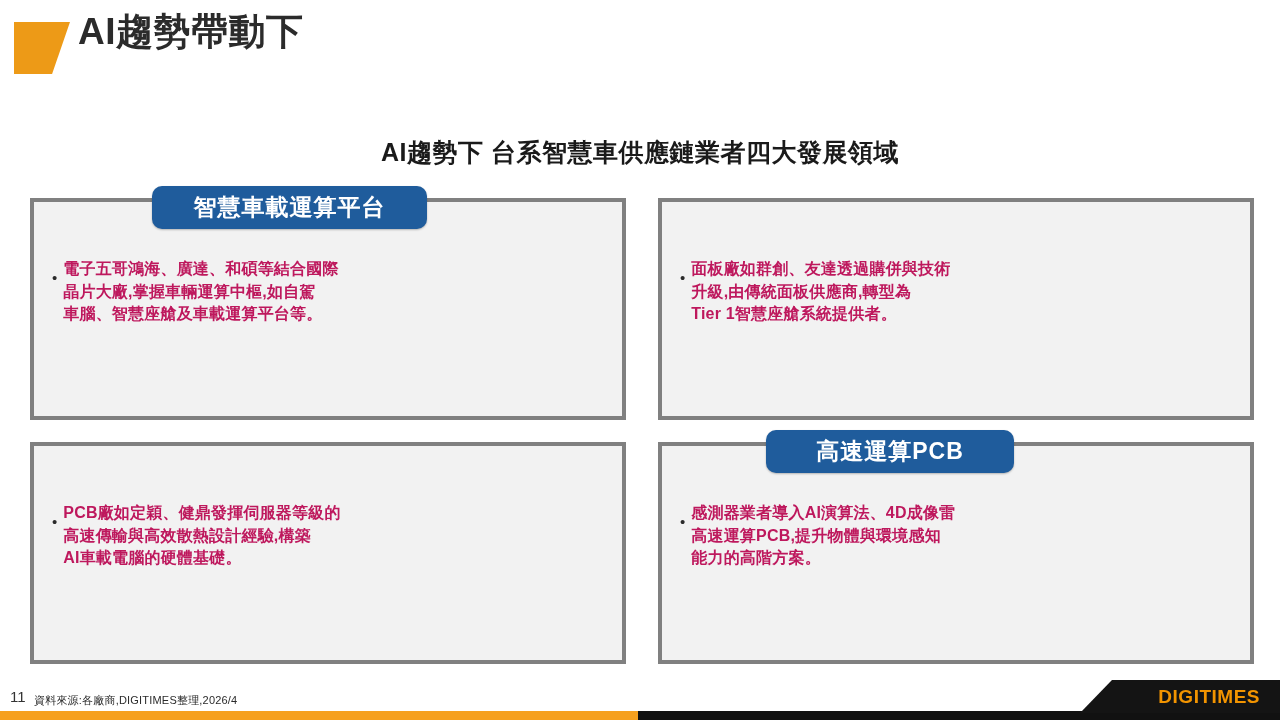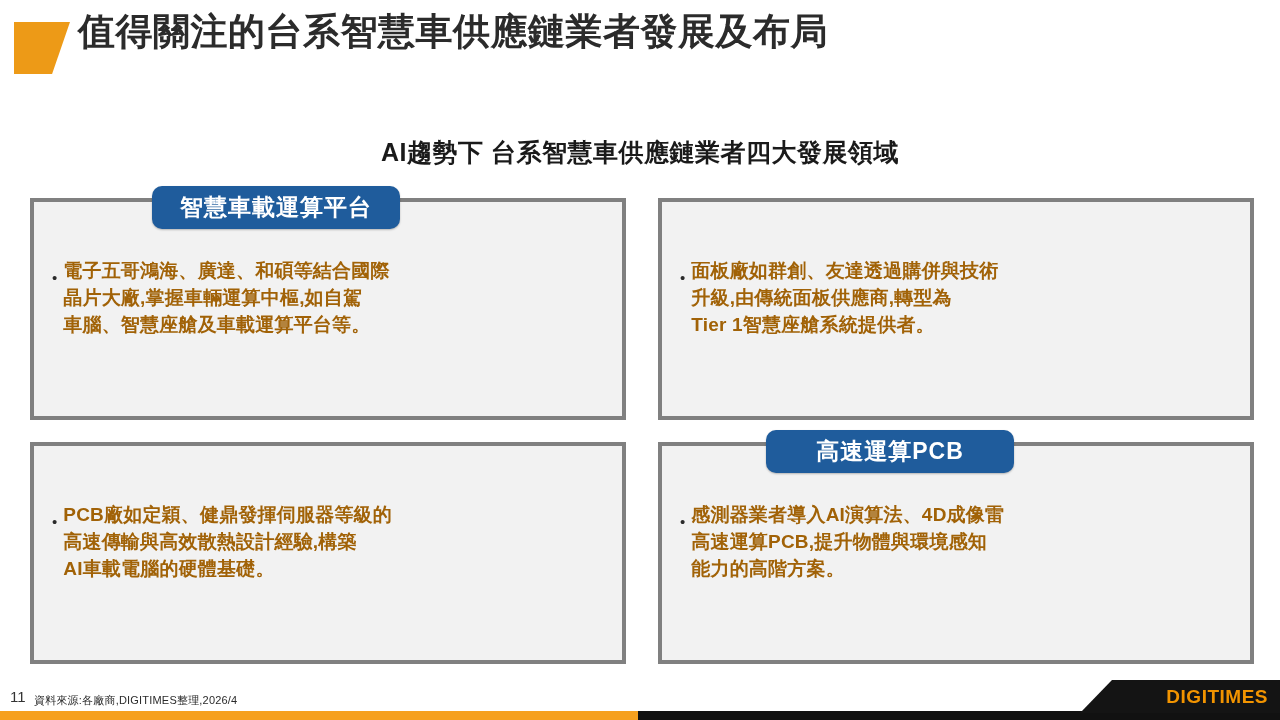--- a/index.html
+++ b/index.html
@@ -83,21 +83,21 @@
     font-size: 23px;
     font-weight: bold;
     letter-spacing: 1px;
     display: flex;
     align-items: center;
     justify-content: center;
     box-shadow: 0 1px 2px rgba(0,0,0,0.25);
   }
   .card.left .card-header {
     left: 118px;
-    width: 248px;
+    width: 275px;
   }
   .card.right .card-header {
     left: 104px;
     width: 248px;
   }
 
   .card-body {
     position: absolute;
     top: 56px;
     left: 18px;
@@ -106,24 +106,24 @@
     align-items: flex-start;
   }
   .bullet {
     flex: 0 0 auto;
     font-size: 15px;
     line-height: 40px;
     color: #2B2B2B;
     padding-right: 6px;
   }
   .body-text {
-    font-size: 19px;
+    font-size: 16px;
     font-weight: bold;
     line-height: 1.42;
-    color: #a16207;
+    color: #be185d;
     letter-spacing: 0.2px;
     white-space: pre-line;
   }
 
   
   .footer {
     position: absolute;
     left: 0;
     bottom: 0;
     width: 1280px;
@@ -149,21 +149,21 @@
     position: absolute;
     right: 0;
     bottom: 7px;
     width: 200px;
     height: 33px;
     background: #141414;
     clip-path: polygon(16% 0, 100% 0, 100% 100%, 0 100%);
     display: flex;
     align-items: center;
     justify-content: flex-end;
-    padding-right: 12px;
+    padding-right: 20px;
     box-sizing: border-box;
   }
   .logo-text {
     color: #F29400;
     font-size: 19px;
     font-weight: bold;
     letter-spacing: 0.5px;
     font-family: "Liberation Sans", "DejaVu Sans", sans-serif;
   }
 
@@ -182,21 +182,21 @@
     color: #2B2B2B;
     letter-spacing: 0.2px;
   }
 </style>
 </head>
 <body>
 
 <div class="title-accent"></div>
 
 <div class="title-wrap">
-  <div class="title-line">值得關注的台系智慧車供應鏈業者發展及布局</div>
+  <div class="title-line">AI趨勢帶動下</div>
 </div>
 
 <div class="subtitle">AI趨勢下 台系智慧車供應鏈業者四大發展領域</div>
 
 <div class="grid">
 
   <div class="card left">
     <div class="card-header">智慧車載運算平台</div>
     <div class="card-body">
       <span class="bullet">•</span>

